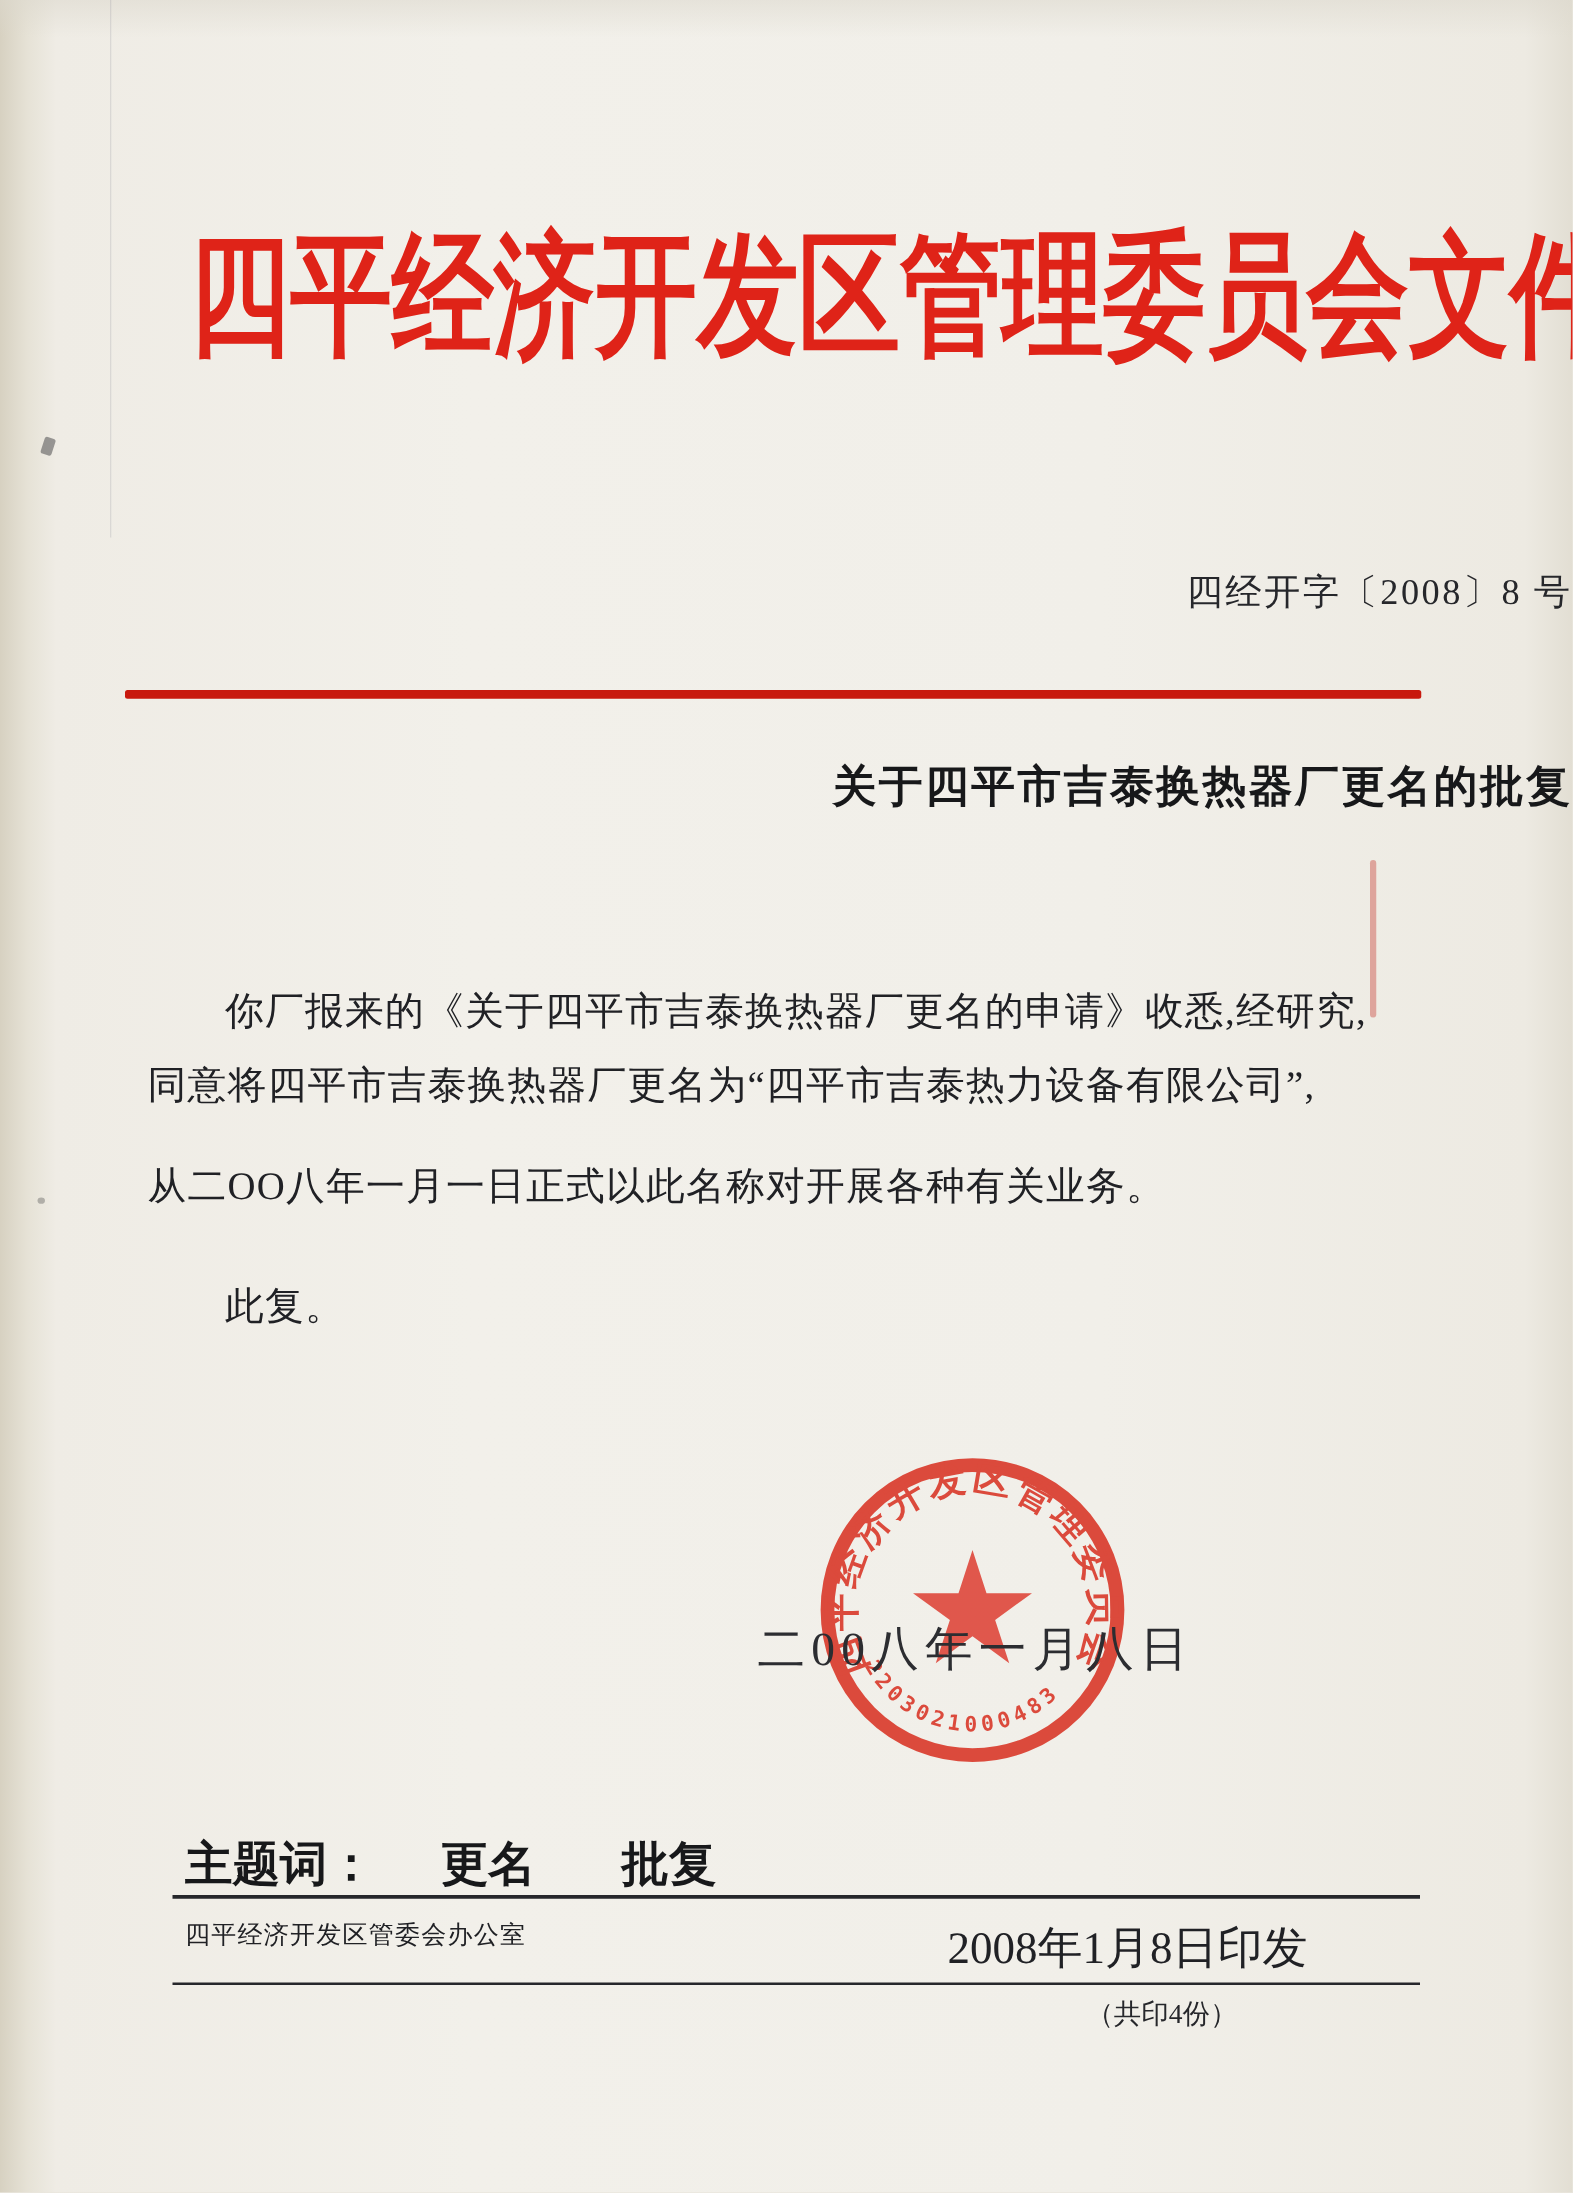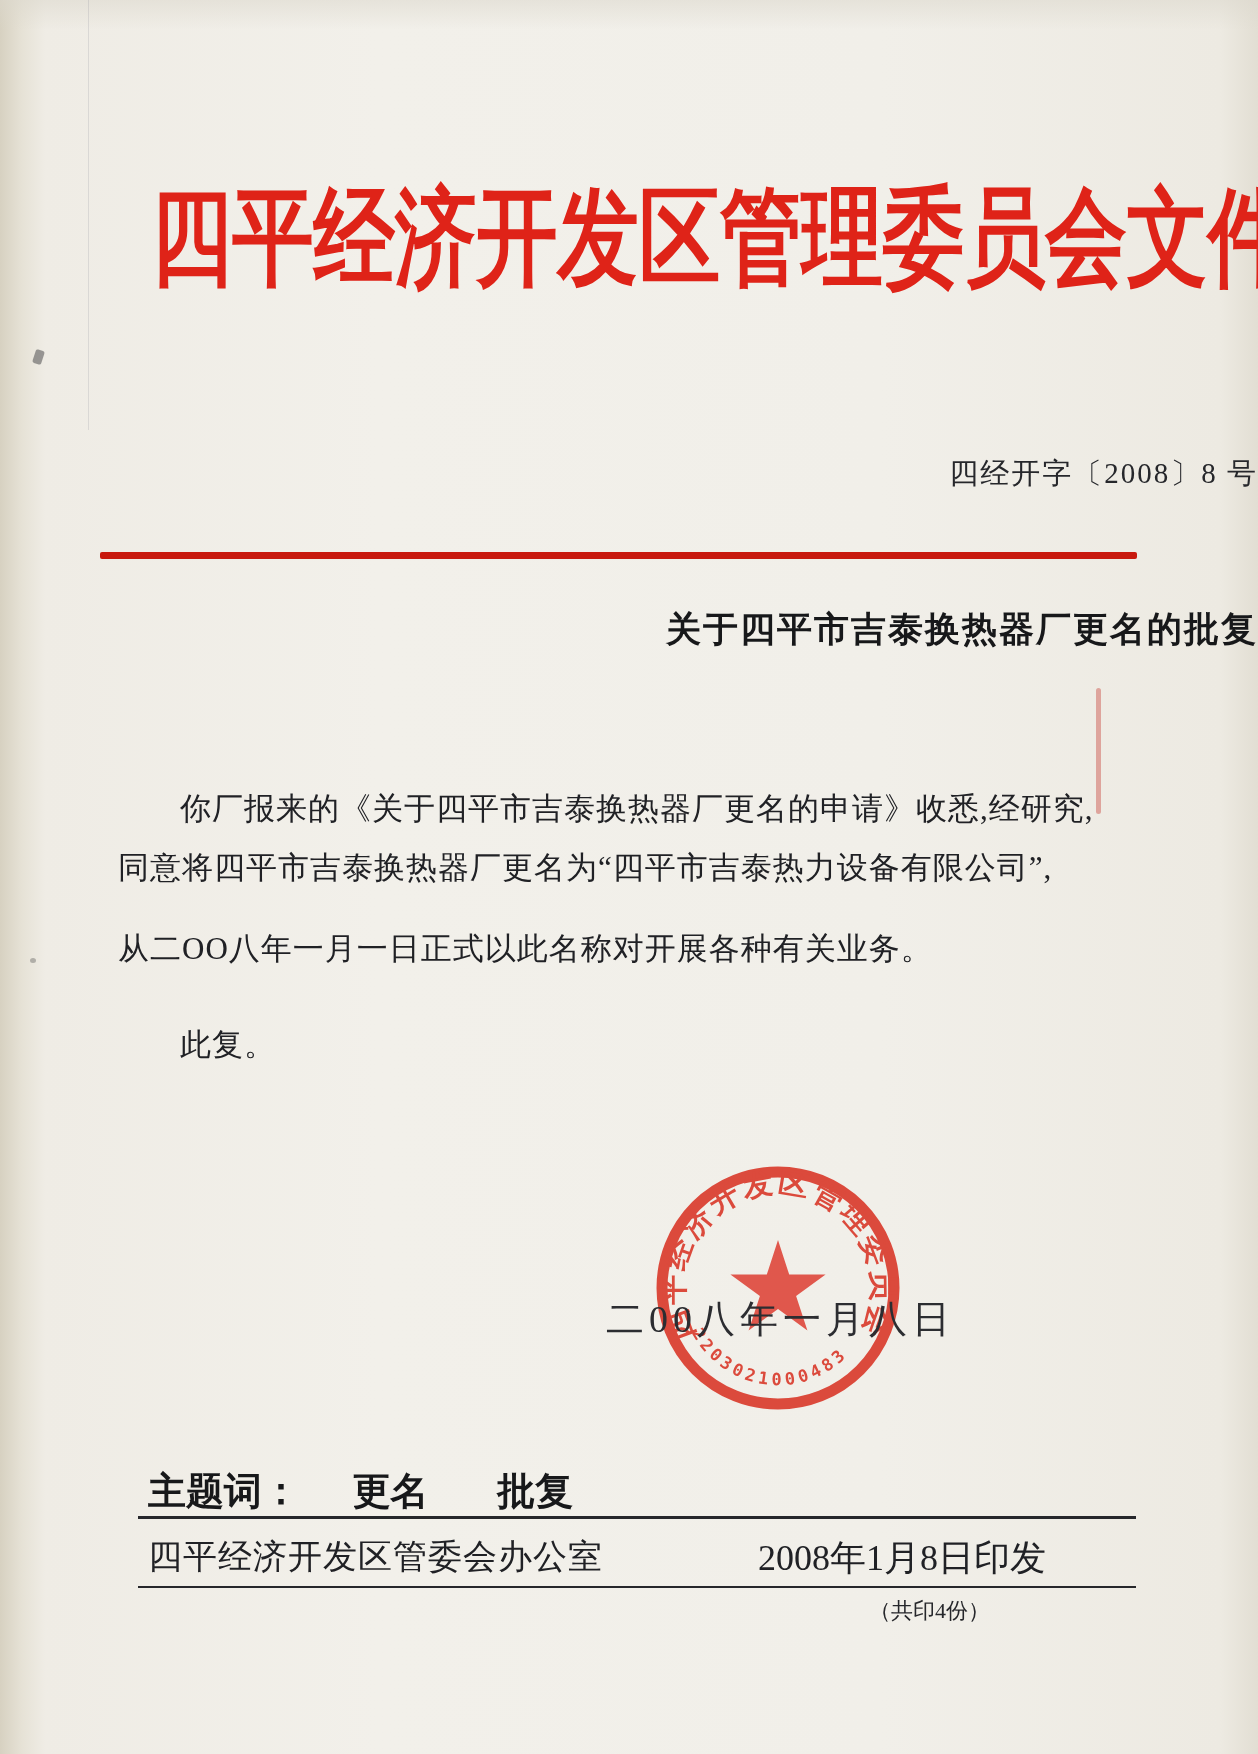--- a/index.html
+++ b/index.html
@@ -64,21 +64,21 @@
   .subject-row .term1{margin-left:42px;}
   .subject-row .term2{margin-left:58px;}
   .footer-rule-1{
     position:absolute;top:1516px;left:138px;width:998px;height:3px;background:#26272b;
   }
   .footer-rule-2{
     position:absolute;top:1586px;left:138px;width:998px;height:2px;background:#26272b;
   }
   .issuer{
     position:absolute;top:1534px;left:148px;
-    font-size:34px;color:#202125;letter-spacing:1px;white-space:nowrap;
+    font-size:20px;color:#202125;letter-spacing:1px;white-space:nowrap;
   }
   .print-date{
     position:absolute;top:1534px;right:212px;
     font-size:36px;color:#202125;white-space:nowrap;font-family:Liberation Serif, serif;
   }
   .copies{
     position:absolute;top:1596px;right:268px;
     font-size:22px;color:#26272b;white-space:nowrap;
   }
   .artifact{position:absolute;pointer-events:none;}

